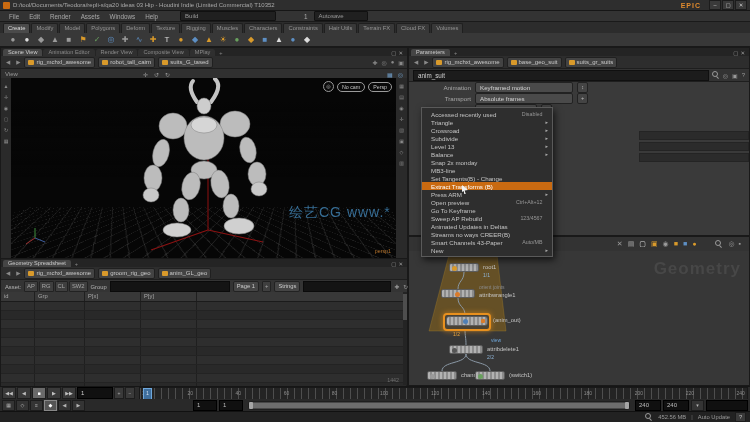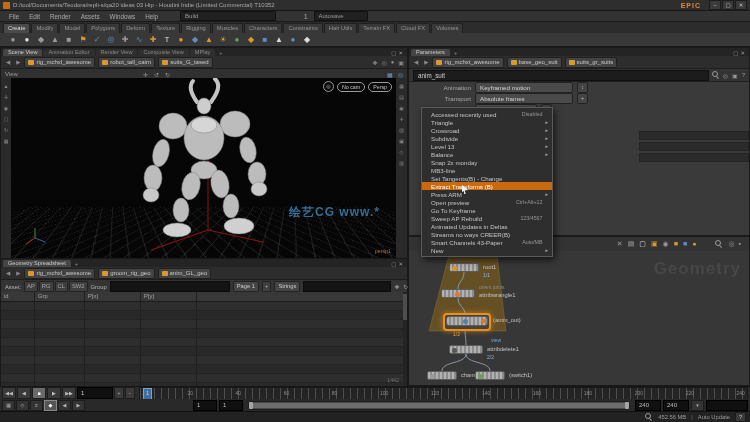--- a/index.html
+++ b/index.html
@@ -32,21 +32,21 @@
   .chip{display:flex;align-items:center;gap:2px;background:#434343;border:1px solid #202020;border-radius:2px;padding:0 3px;height:9px;color:#c9c9c9;white-space:nowrap}
   .chip .folder{width:6px;height:5px;background:#d99a2b;border-radius:1px;flex:0 0 auto}
   .vpheader{height:10px;background:#303030;border-bottom:1px solid #1c1c1c;display:flex;align-items:center;font-size:6px;color:#999;padding:0 4px;gap:5px}
   
   .viewport{position:absolute;left:0;top:30px;width:406px;height:181px;background:#060606;overflow:hidden}
   .gridlayer{position:absolute;left:-80px;right:-80px;top:30px;bottom:-60px;background:repeating-linear-gradient(115deg,rgba(95,95,95,.30) 0 1px,transparent 1px 15px),repeating-linear-gradient(65deg,rgba(95,95,95,.30) 0 1px,transparent 1px 15px);transform:perspective(150px) rotateX(52deg) scale(1.25);transform-origin:50% 75%}
   .gridfade{position:absolute;inset:0;background:linear-gradient(#060606 12%,rgba(6,6,6,0) 55%)}
   .vtoolcol{position:absolute;width:10px;top:0;bottom:0;background:#2a2a2a;display:flex;flex-direction:column;align-items:center;gap:5px;padding-top:5px;font-size:5px;color:#8a8a8a;box-sizing:border-box}
   .pill{border:1px solid #9a9a9a;border-radius:6px;font-size:5.3px;color:#c5c5c5;padding:0 4px;height:8px;line-height:8px;background:rgba(15,15,15,.55)}
   .cambtn{width:9px;height:9px;border:1px solid #9a9a9a;border-radius:50%;color:#bbb;font-size:5px;line-height:9px;text-align:center;background:rgba(15,15,15,.55)}
-  .watermark-cn{position:absolute;color:#3f7fae;font-weight:bold;font-size:12px;letter-spacing:1px;opacity:.85}
+  .watermark-cn{position:absolute;color:#3f7fae;font-weight:normal;font-size:14px;letter-spacing:1px;opacity:.85}
   .persp{position:absolute;color:#b5722a;font-size:5.3px}
   
   .paramheader{height:12px;background:#333;border-bottom:1px solid #1e1e1e;display:flex;align-items:center;gap:3px;padding:0 4px}
   .nodename{background:#1c1c1c;border:1px solid #101010;color:#d0d0d0;height:9px;line-height:9px;font-size:6.3px;padding:0 4px;flex:1}
   .phicon{color:#999;font-size:6px}
   .prow{display:flex;align-items:center;height:11px;padding:0 4px;gap:4px;font-size:6.2px}
   .plabel{width:58px;text-align:right;color:#a8a8a8}
   .pcombo{background:#4a4a4a;border:1px solid #222;border-radius:2px;height:9px;line-height:9px;padding:0 4px;color:#d5d5d5;min-width:88px}
   .psuffix{background:#444;border:1px solid #222;border-radius:2px;width:9px;height:9px;line-height:9px;text-align:center;color:#bbb;font-size:5.5px}
   .stripe{position:absolute;background:#2b2b2b;border:1px solid #242424}

